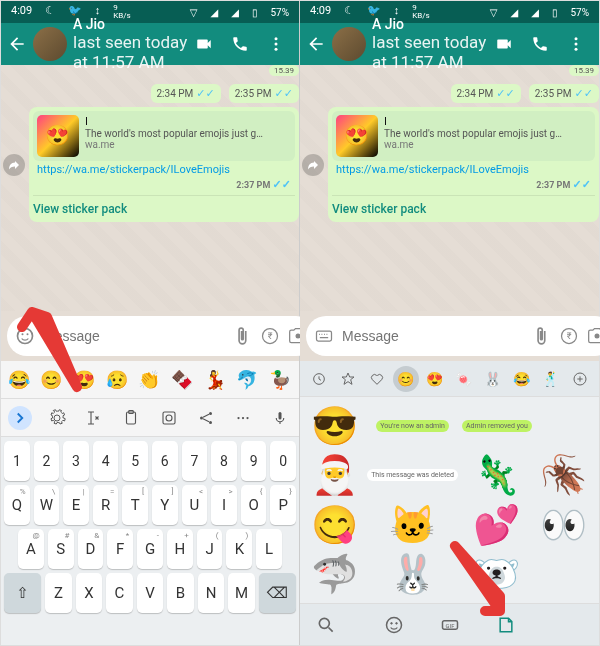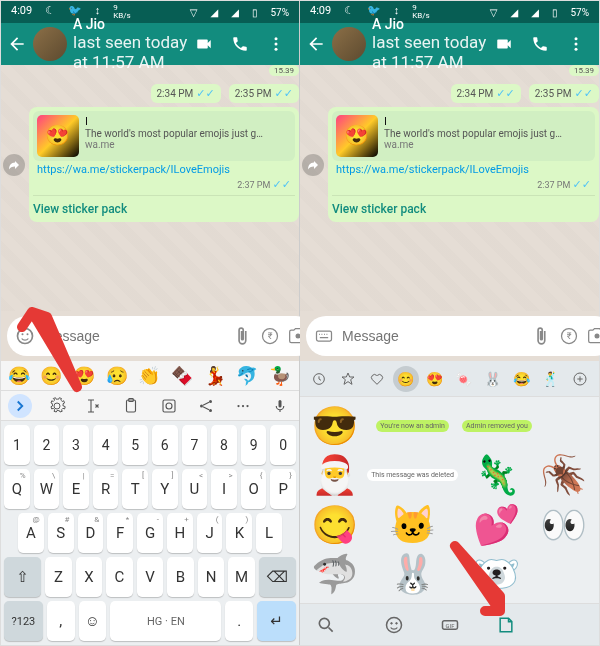--- a/index.html
+++ b/index.html
@@ -35,21 +35,21 @@
   .fwd-icon { position: absolute; left: -26px; top: 50%; transform: translateY(-50%); width: 22px; height: 22px; background: rgba(0,0,0,0.2); border-radius: 50%; display:flex; align-items:center; justify-content:center;}
   .fwd-icon svg { width:12px; height:12px; fill:#fff;}
   .preview-box { display: flex; background: #d1efc2; border-radius: 6px; padding: 4px; gap: 6px; }
   .preview-thumb { width: 42px; height: 42px; border-radius: 5px; background: linear-gradient(135deg,#ff4081,#ffca28,#000); position:relative; overflow:hidden;}
   .preview-thumb::after { content:"😍"; position:absolute; font-size:20px; left:8px; top:8px;}
   .preview-text { flex:1; font-size:10px; color:#333; overflow:hidden;}
   .preview-title { font-size: 11px; color: #111; }
   .preview-desc { color: #555; white-space: nowrap; overflow: hidden; text-overflow: ellipsis; }
   .preview-domain { color: #777; }
   .msg-link { color: #039be5; font-size: 11px; padding: 2px 4px; word-break: break-all; }
-  .msg-time { font-size: 9px; color: #777; text-align: right; padding-right: 4px; }
+  .msg-time { font-size: 9px; color: #777; text-align: right; padding-right: 4px; font-weight: bold; }
   .view-pack { text-align: left; color: #128C7E; font-size: 12px; font-weight: 500; padding: 6px 0 2px; border-top: 1px solid rgba(0,0,0,0.08); margin-top: 4px;}
   
   
   .input-row { display: flex; align-items: center; padding: 5px 6px; gap: 6px; background: #e5ddd5;}
   .input-box { flex: 1; background: #fff; border-radius: 22px; height: 40px; display: flex; align-items: center; padding: 0 8px; gap: 8px; }
   .input-box svg { width: 20px; height: 20px; fill: #888; }
   .input-field { flex: 1; border: none; outline: none; font-size: 14px; color: #333; }
   .mic-btn { width: 40px; height: 40px; border-radius: 50%; background: #00a884; display: flex; align-items: center; justify-content: center; }
   .mic-btn svg { width: 18px; height: 18px; fill: #fff; }
   
@@ -356,28 +356,20 @@
           <div class="key key-wide key-shift">⇧</div>
           <div class="key">Z</div>
           <div class="key">X</div>
           <div class="key">C</div>
           <div class="key">V</div>
           <div class="key">B</div>
           <div class="key">N</div>
           <div class="key">M</div>
           <div class="key key-wide key-shift">⌫</div>
         </div>
-        <div class="key-row letter-row">
-          <div class="key key-wide key-shift" style="font-size:11px;">?123</div>
-          <div class="key">,</div>
-          <div class="key">☺</div>
-          <div class="key key-space">HG · EN</div>
-          <div class="key">.</div>
-          <div class="key key-wide key-enter">↵</div>
-        </div>
       </div>
     </div>
     <div class="red-arrow" style="left:16px; top:296px;">
       <svg width="80" height="100" viewBox="0 0 80 100">
           <path d="M60 90 L15 15 L5 30 L15 15 L30 20 Z" stroke="#e53935" stroke-width="10" stroke-linejoin="round" stroke-linecap="round"></path>
         </svg>
     </div>
   </div>
 
   <div class="phone">

